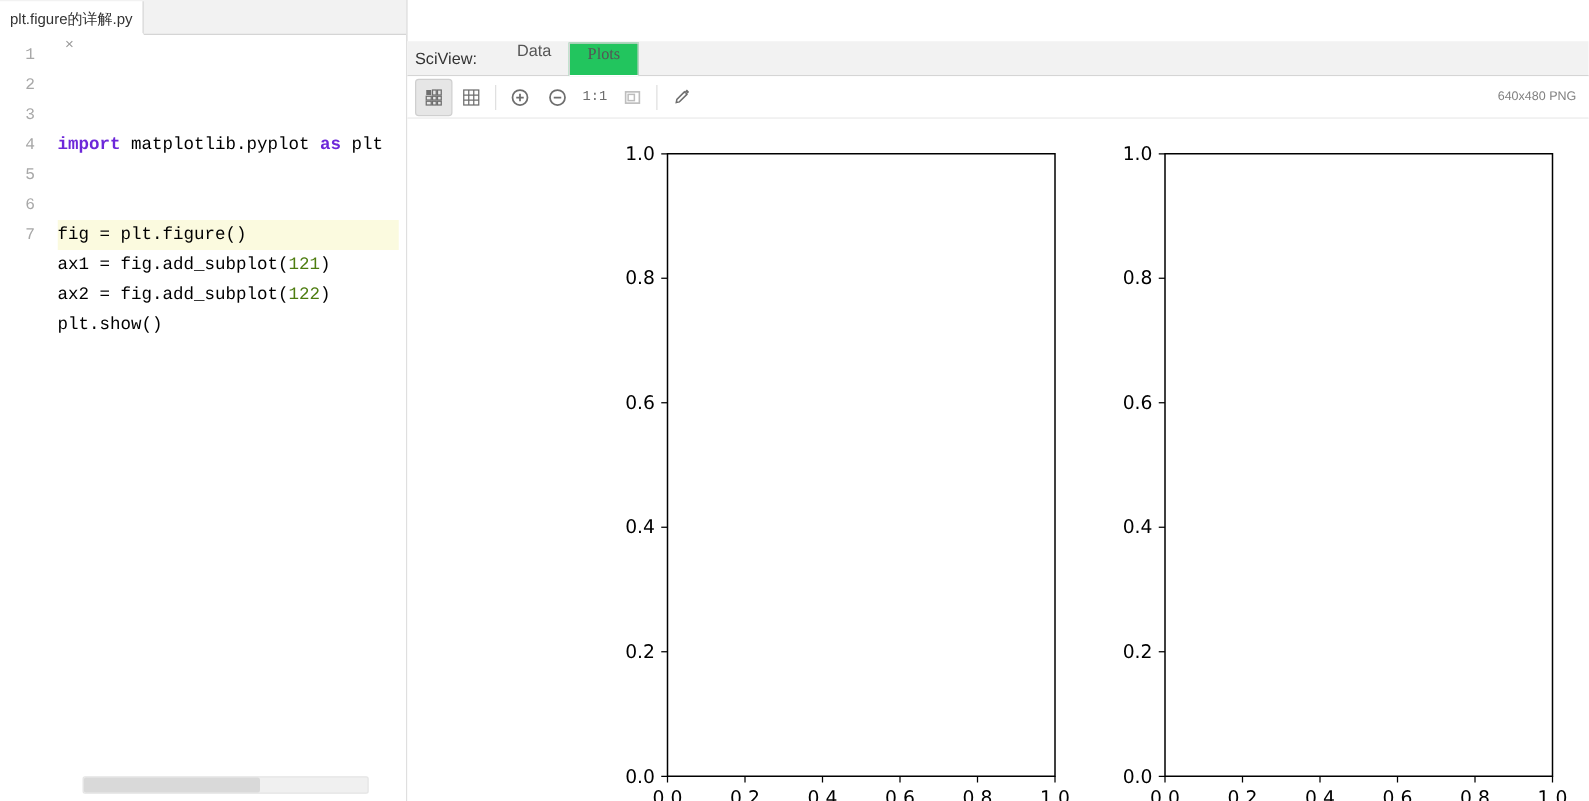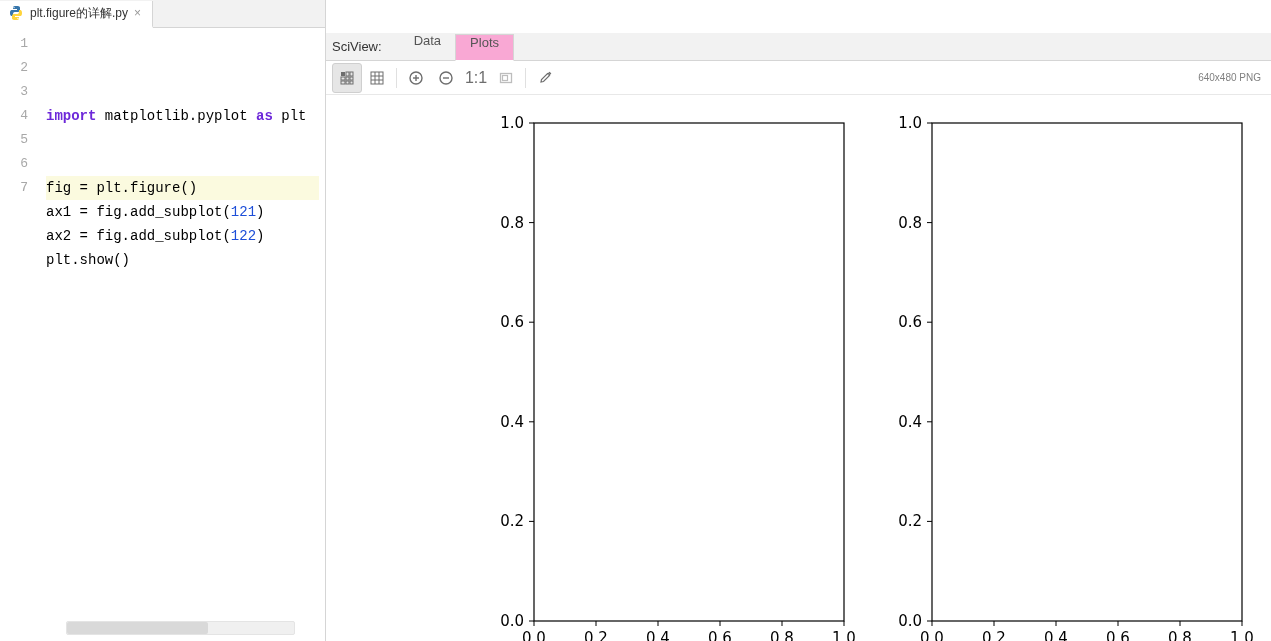--- a/index.html
+++ b/index.html
@@ -2,41 +2,41 @@
 <html><head>
 <meta charset="utf-8">
 <style>
   * { box-sizing: border-box; margin: 0; padding: 0; }
   html, body { width: 1271px; height: 641px; font-family: "Segoe UI", Arial, sans-serif; font-size: 13px; background: #fff; overflow: hidden; }
   .root { display: flex; width: 100%; height: 100%; }
 
   
   .editor-pane { width: 326px; height: 100%; border-right: 1px solid #d5d5d5; display: flex; flex-direction: column; background: #fff; }
   .tab-bar { height: 28px; display: flex; align-items: center; border-bottom: 1px solid #d5d5d5; background: #f2f2f2; }
-  .file-tab { height: 100%; display: flex; align-items: center; gap: 6px; padding: 0 8px; background: #fff; border-right: 1px solid #d5d5d5; border-bottom: 2px solid #fff; margin-bottom: -1px; }
+  .file-tab { height: 100%; display: flex; align-items: center; gap: 6px; padding: 0 8px; background: #fff; border-right: 1px solid #d5d5d5; border-bottom: 2px solid #fff; margin-bottom: -1px; flex-direction: column; }
   .py-icon { width: 16px; height: 16px; }
   .tab-label { font-size: 12px; color: #333; }
   .tab-close { width: 10px; height: 10px; color: #999; font-size: 12px; line-height: 10px; cursor: pointer; }
 
   .editor-body { flex: 1; display: flex; overflow: hidden; position: relative; }
   .gutter { width: 46px; background: #fff; border-right: 0; padding-top: 4px; padding-right: 18px; text-align: right; color: #a8a8a8; font-family: "Courier New", monospace; font-size: 13px; line-height: 24px; }
   .code { flex: 1; padding-top: 4px; font-family: "Courier New", monospace; font-size: 14px; line-height: 24px; white-space: pre; overflow: hidden; color: #000; position: relative; }
   .code .kw { color: #6d28d9; font-weight: bold; }
-  .code .num { color: #1d4ed8; }
+  .code .num { color: #4d7c0f; }
   .line-highlight { position: absolute; left: 0; right: 6px; height: 24px; background: #fbfadf; z-index: 0; }
   .code-lines { position: relative; z-index: 1; }
   .hscroll { position: absolute; left: 66px; right: 30px; bottom: 6px; height: 14px; background: #f0f0f0; border: 1px solid #e4e4e4; border-radius: 2px; }
   .hscroll-thumb { height: 100%; width: 62%; background: #d9d9d9; border-radius: 2px; }
 
   
   .sciview-pane { flex: 1; display: flex; flex-direction: column; background: #fff; margin-top: 33px; }
   .sci-header { height: 28px; display: flex; align-items: center; border-bottom: 1px solid #d5d5d5; background: #f2f2f2; padding-left: 6px; }
   .sci-title { font-size: 13px; color: #333; margin-right: 18px; }
   .sci-tab { font-size: 13px; color: #555; padding: 0 14px; height: 100%; display: flex; align-items: flex-start; cursor: pointer; }
-  .sci-tab.active { background: #f9a8d4; border: 1px solid #d5d5d5; border-bottom-color: #fff; margin-bottom: -1px; }
+  .sci-tab.active { background: #22c55e; border: 1px solid #d5d5d5; border-bottom-color: #fff; margin-bottom: -1px; font-family: Liberation Serif, serif; }
 
   .toolbar-row { height: 34px; display: flex; align-items: center; border-bottom: 1px solid #e8e8e8; background: #fff; padding: 0 6px; }
   .tool-btn { width: 30px; height: 30px; display: flex; align-items: center; justify-content: center; color: #6e6e6e; border: 1px solid transparent; border-radius: 3px; cursor: pointer; }
   .tool-btn.active { background: #e6e6e6; border-color: #cfcfcf; }
   .tool-sep { width: 1px; height: 20px; background: #e0e0e0; margin: 0 4px; }
   .spacer { flex: 1; }
   .dim-label { color: #808080; font-size: 10px; padding-right: 4px; }
 
   .plot-area { flex: 1; background: #fff; position: relative; overflow: hidden; }
   .plot-svg { position: absolute; }
@@ -120,21 +120,21 @@
             <line x1="8" y1="5" x2="8" y2="11" stroke="#6e6e6e" stroke-width="1.4"></line>
             <line x1="5" y1="8" x2="11" y2="8" stroke="#6e6e6e" stroke-width="1.4"></line>
           </svg>
       </div>
       <div class="tool-btn">
         <svg width="16" height="16" viewBox="0 0 16 16">
             <circle cx="8" cy="8" r="6" fill="none" stroke="#6e6e6e" stroke-width="1.4"></circle>
             <line x1="5" y1="8" x2="11" y2="8" stroke="#6e6e6e" stroke-width="1.4"></line>
           </svg>
       </div>
-      <div class="tool-btn" style="font-size:16px;color:#6e6e6e;">1:1</div>
+      <div class="tool-btn" style="font-size:11px;color:#6e6e6e;font-family:Liberation Mono, monospace;">1:1</div>
       <div class="tool-btn">
         <svg width="16" height="16" viewBox="0 0 16 16">
             <rect x="2.5" y="3.5" width="11" height="9" fill="none" stroke="#bdbdbd" stroke-width="1.3"></rect>
             <rect x="4.5" y="5.5" width="5" height="5" fill="none" stroke="#bdbdbd" stroke-width="1.2"></rect>
           </svg>
       </div>
       <div class="tool-sep"></div>
       <div class="tool-btn">
         <svg width="16" height="16" viewBox="0 0 16 16">
             <path d="M12.5 2.5l1 1-1.5 1.5 0.5 0.5-6 6-2.5 0.5 0.5-2.5 6-6 0.5 0.5z" fill="none" stroke="#6e6e6e" stroke-width="1.2"></path>

